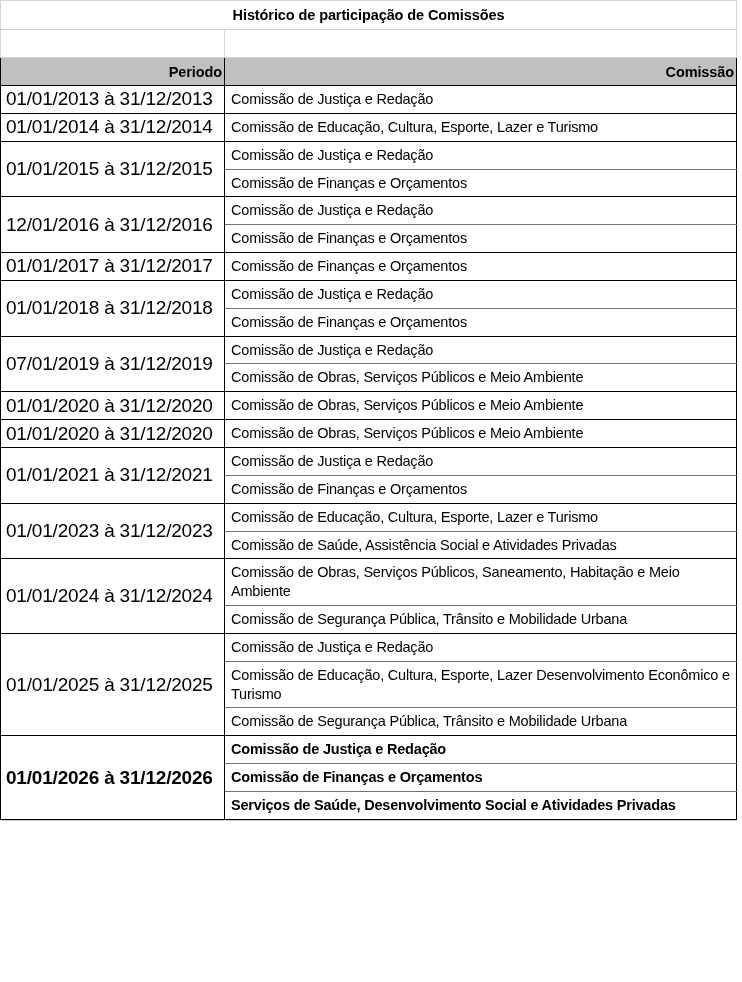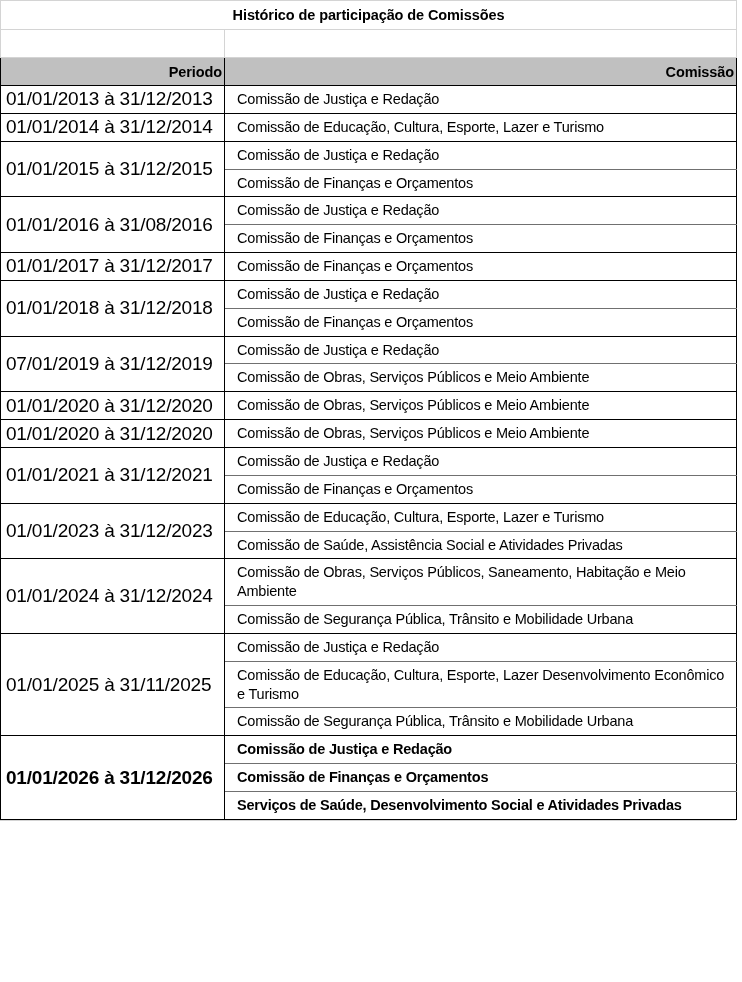--- a/index.html
+++ b/index.html
@@ -78,21 +78,21 @@
     border-top: 1px solid #000000;
     border-bottom: 1px solid #000000;
     white-space: nowrap;
     letter-spacing: -0.2px;
   }
 
   td.commission-cell {
     vertical-align: middle;
     text-align: left;
     font-size: 14.5px;
-    padding: 4px 4px 4px 12px;
+    padding: 4px 4px 4px 6px;
     border-right: 1px solid #000000;
     border-bottom: 1px solid #707070;
     line-height: 1.30;
     letter-spacing: -0.2px;
   }
 
   
   tr.group-end > td.commission-cell {
     border-bottom: 1px solid #000000;
   }
@@ -142,21 +142,21 @@
           <td class="commission-cell">Comissão de Educação, Cultura, Esporte, Lazer e Turismo</td>
         </tr>
         <tr>
           <td class="period-cell" rowspan="2">01/01/2015 à 31/12/2015</td>
           <td class="commission-cell">Comissão de Justiça e Redação</td>
         </tr>
         <tr class="group-end">
           <td class="commission-cell">Comissão de Finanças e Orçamentos</td>
         </tr>
         <tr>
-          <td class="period-cell" rowspan="2">01/01/2016 à 31/08/2016</td>
+          <td class="period-cell" rowspan="2">12/01/2016 à 31/12/2016</td>
           <td class="commission-cell">Comissão de Justiça e Redação</td>
         </tr>
         <tr class="group-end">
           <td class="commission-cell">Comissão de Finanças e Orçamentos</td>
         </tr>
         <tr class="group-end">
           <td class="period-cell" rowspan="1">01/01/2017 à 31/12/2017</td>
           <td class="commission-cell">Comissão de Finanças e Orçamentos</td>
         </tr>
         <tr>
@@ -196,21 +196,21 @@
           <td class="commission-cell">Comissão de Saúde, Assistência Social e Atividades Privadas</td>
         </tr>
         <tr>
           <td class="period-cell" rowspan="2">01/01/2024 à 31/12/2024</td>
           <td class="commission-cell">Comissão de Obras, Serviços Públicos, Saneamento, Habitação e Meio Ambiente</td>
         </tr>
         <tr class="group-end">
           <td class="commission-cell">Comissão de Segurança Pública, Trânsito e Mobilidade Urbana</td>
         </tr>
         <tr>
-          <td class="period-cell" rowspan="3">01/01/2025 à 31/11/2025</td>
+          <td class="period-cell" rowspan="3">01/01/2025 à 31/12/2025</td>
           <td class="commission-cell">Comissão de Justiça e Redação</td>
         </tr>
         <tr>
           <td class="commission-cell">Comissão de Educação, Cultura, Esporte, Lazer Desenvolvimento Econômico e Turismo</td>
         </tr>
         <tr class="group-end">
           <td class="commission-cell">Comissão de Segurança Pública, Trânsito e Mobilidade Urbana</td>
         </tr>
         <tr>
           <td class="period-cell bold-text" rowspan="3">01/01/2026 à 31/12/2026</td>

